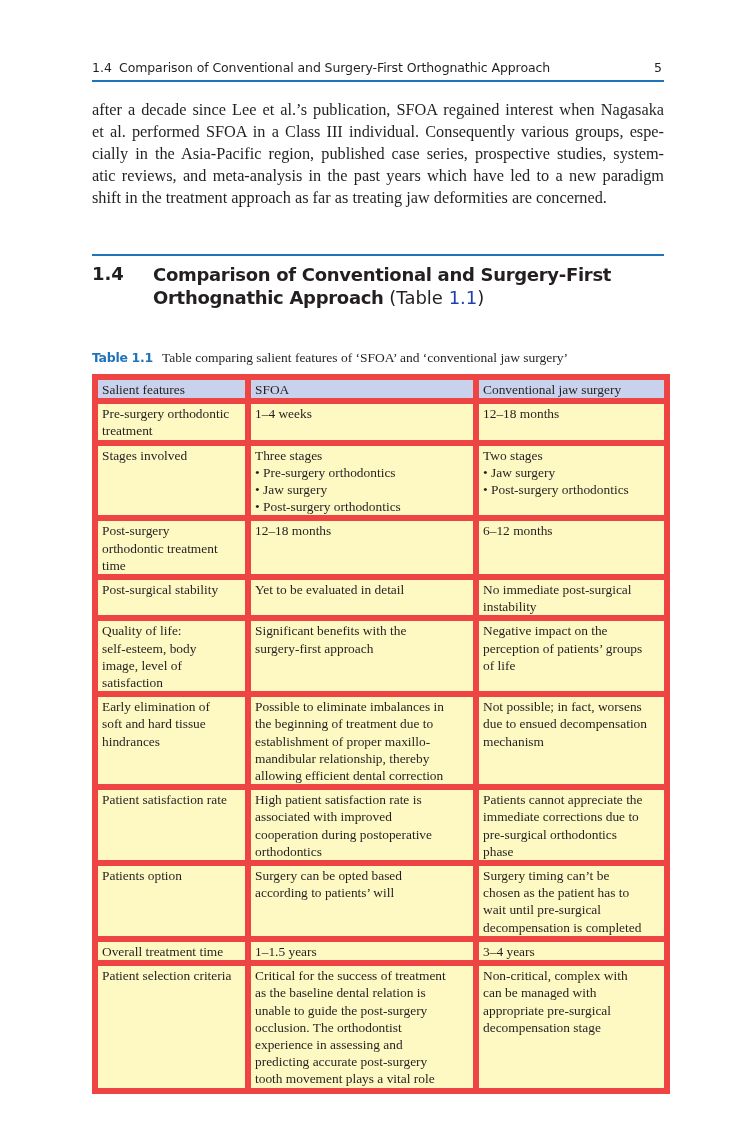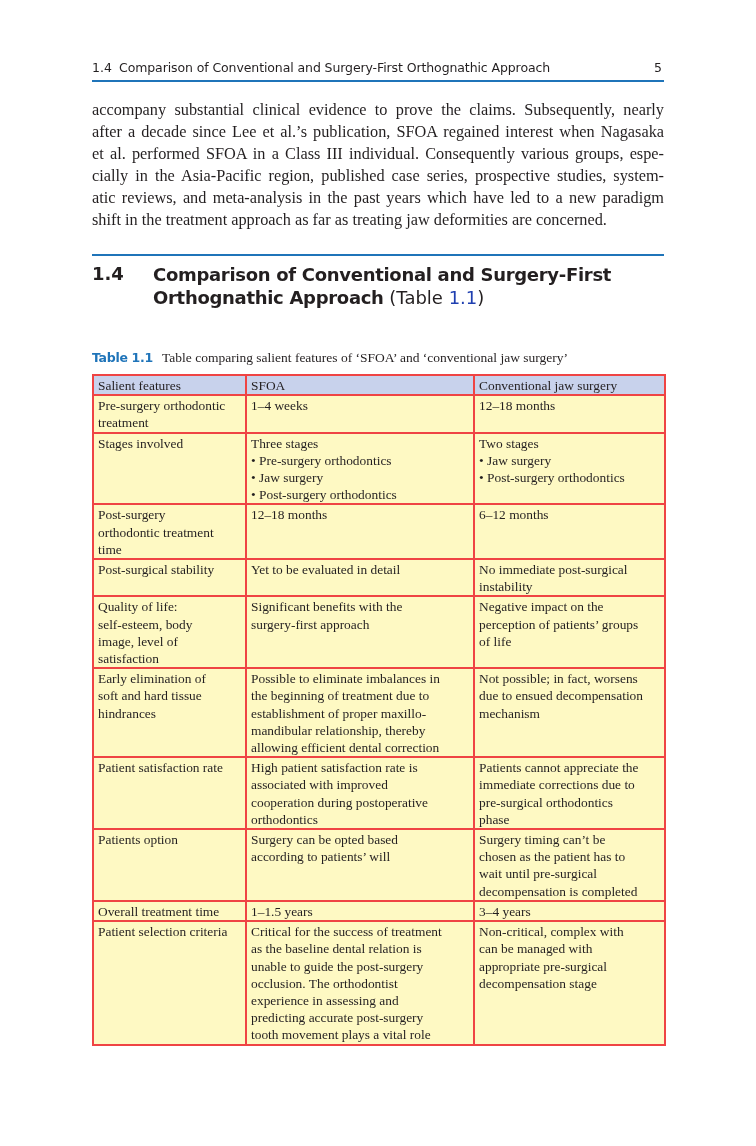--- a/index.html
+++ b/index.html
@@ -43,40 +43,39 @@
     }
     table.compare {
       position: absolute; top: 374px; left: 0; width: 572px;
       border-collapse: collapse; table-layout: fixed;
       font-family: "Liberation Serif", serif; font-size: 13.4px; line-height: 17.2px; color: #231f20;
     }
     table.compare col.c1 { width: 153px; }
     table.compare col.c2 { width: 228px; }
     table.compare col.c3 { width: 191px; }
     table.compare th, table.compare td {
-      border: 2px solid #ef4444; vertical-align: top; text-align: left;
+      border: 6px solid #ef4444; vertical-align: top; text-align: left;
       padding: 1px 4px 0 4px; font-weight: normal;
     }
     table.compare th { background: #c8d2ec; }
     table.compare td { background: #fef9c3; }
     table.compare .cell-line { display: block; white-space: nowrap; }
   </style>
 </head>
 <body>
 
 <div class="page">
 
   <div class="running-header">
     <span class="sec">1.4</span>
     <span class="title">Comparison of Conventional and Surgery-First Orthognathic Approach</span>
     <span class="pnum">5</span>
   </div>
 
   <div class="body-text">
-    <span class="line">accompany substantial clinical evidence to prove the claims. Subsequently, nearly</span>
     <span class="line">after a decade since Lee et al.’s publication, SFOA regained interest when Nagasaka</span>
     <span class="line">et al. performed SFOA in a Class III individual. Consequently various groups, espe-</span>
     <span class="line">cially in the Asia-Pacific region, published case series, prospective studies, system-</span>
     <span class="line">atic reviews, and meta-analysis in the past years which have led to a new paradigm</span>
     <span class="line last">shift in the treatment approach as far as treating jaw deformities are concerned.</span>
   </div>
 
   <div class="section-rule"></div>
 
   <div class="section-head">

